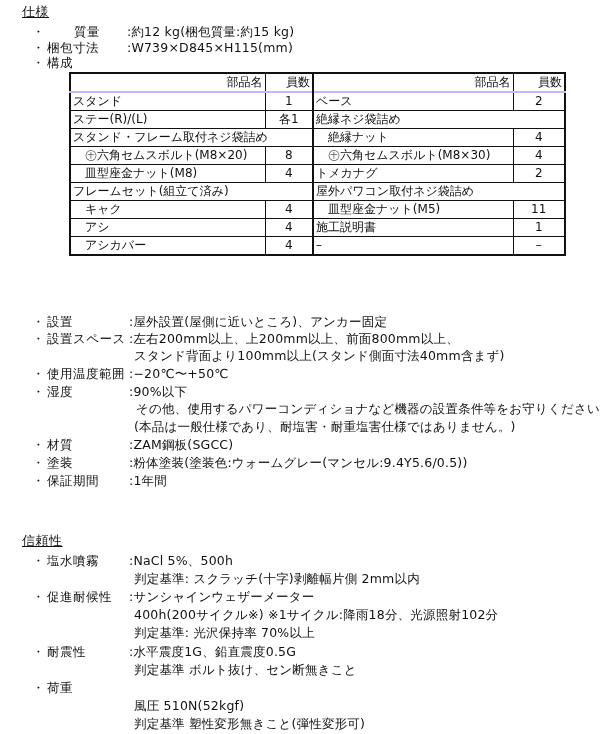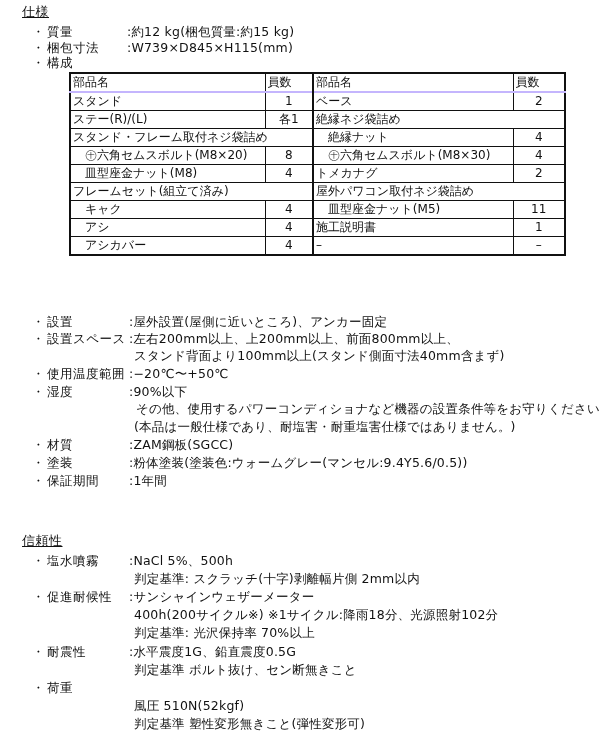--- a/index.html
+++ b/index.html
@@ -27,38 +27,38 @@
     
     .parts {
       position: absolute; left: 69px; top: 72px;
       border-collapse: collapse; font-size: 12px;
       border: 2px solid #111;
     }
     .parts td {
       height: 17px; padding: 0 2px; border: 1px solid #111; line-height: 17px;
       white-space: nowrap;
     }
-    .parts .hdr td { text-align: left; }
+    .parts .hdr td { text-align: right; }
     .c-name { width: 195px; }
     .c-qty { width: 48px; text-align: center; }
     .c-name2 { width: 200px; }
     .c-qty2 { width: 52px; text-align: center; }
     .parts td.qty { text-align: center; }
     .parts td.indent { padding-left: 14px; }
     .parts td.sep { border-right: 2px solid #111; }
     .parts tr.thick td { border-top: 2px solid #c4b5fd; }
   </style>
 </head>
 <body>
 
 <div class="section-title" style="top:3px;">仕様</div>
 
 <div class="row" style="top:22px;">
   <span class="bullet">・</span>
-  <span class="label" style="width:80px;">質量</span>
+  <span class="label" style="width:80px;text-align:center;">質量</span>
   <span class="value">:約12 kg(梱包質量:約15 kg)</span>
 </div>
 <div class="row" style="top:38px;">
   <span class="bullet">・</span>
   <span class="label" style="width:80px;">梱包寸法</span>
   <span class="value">:W739×D845×H115(mm)</span>
 </div>
 <div class="row" style="top:53px;">
   <span class="bullet">・</span>
   <span class="label">構成</span>

